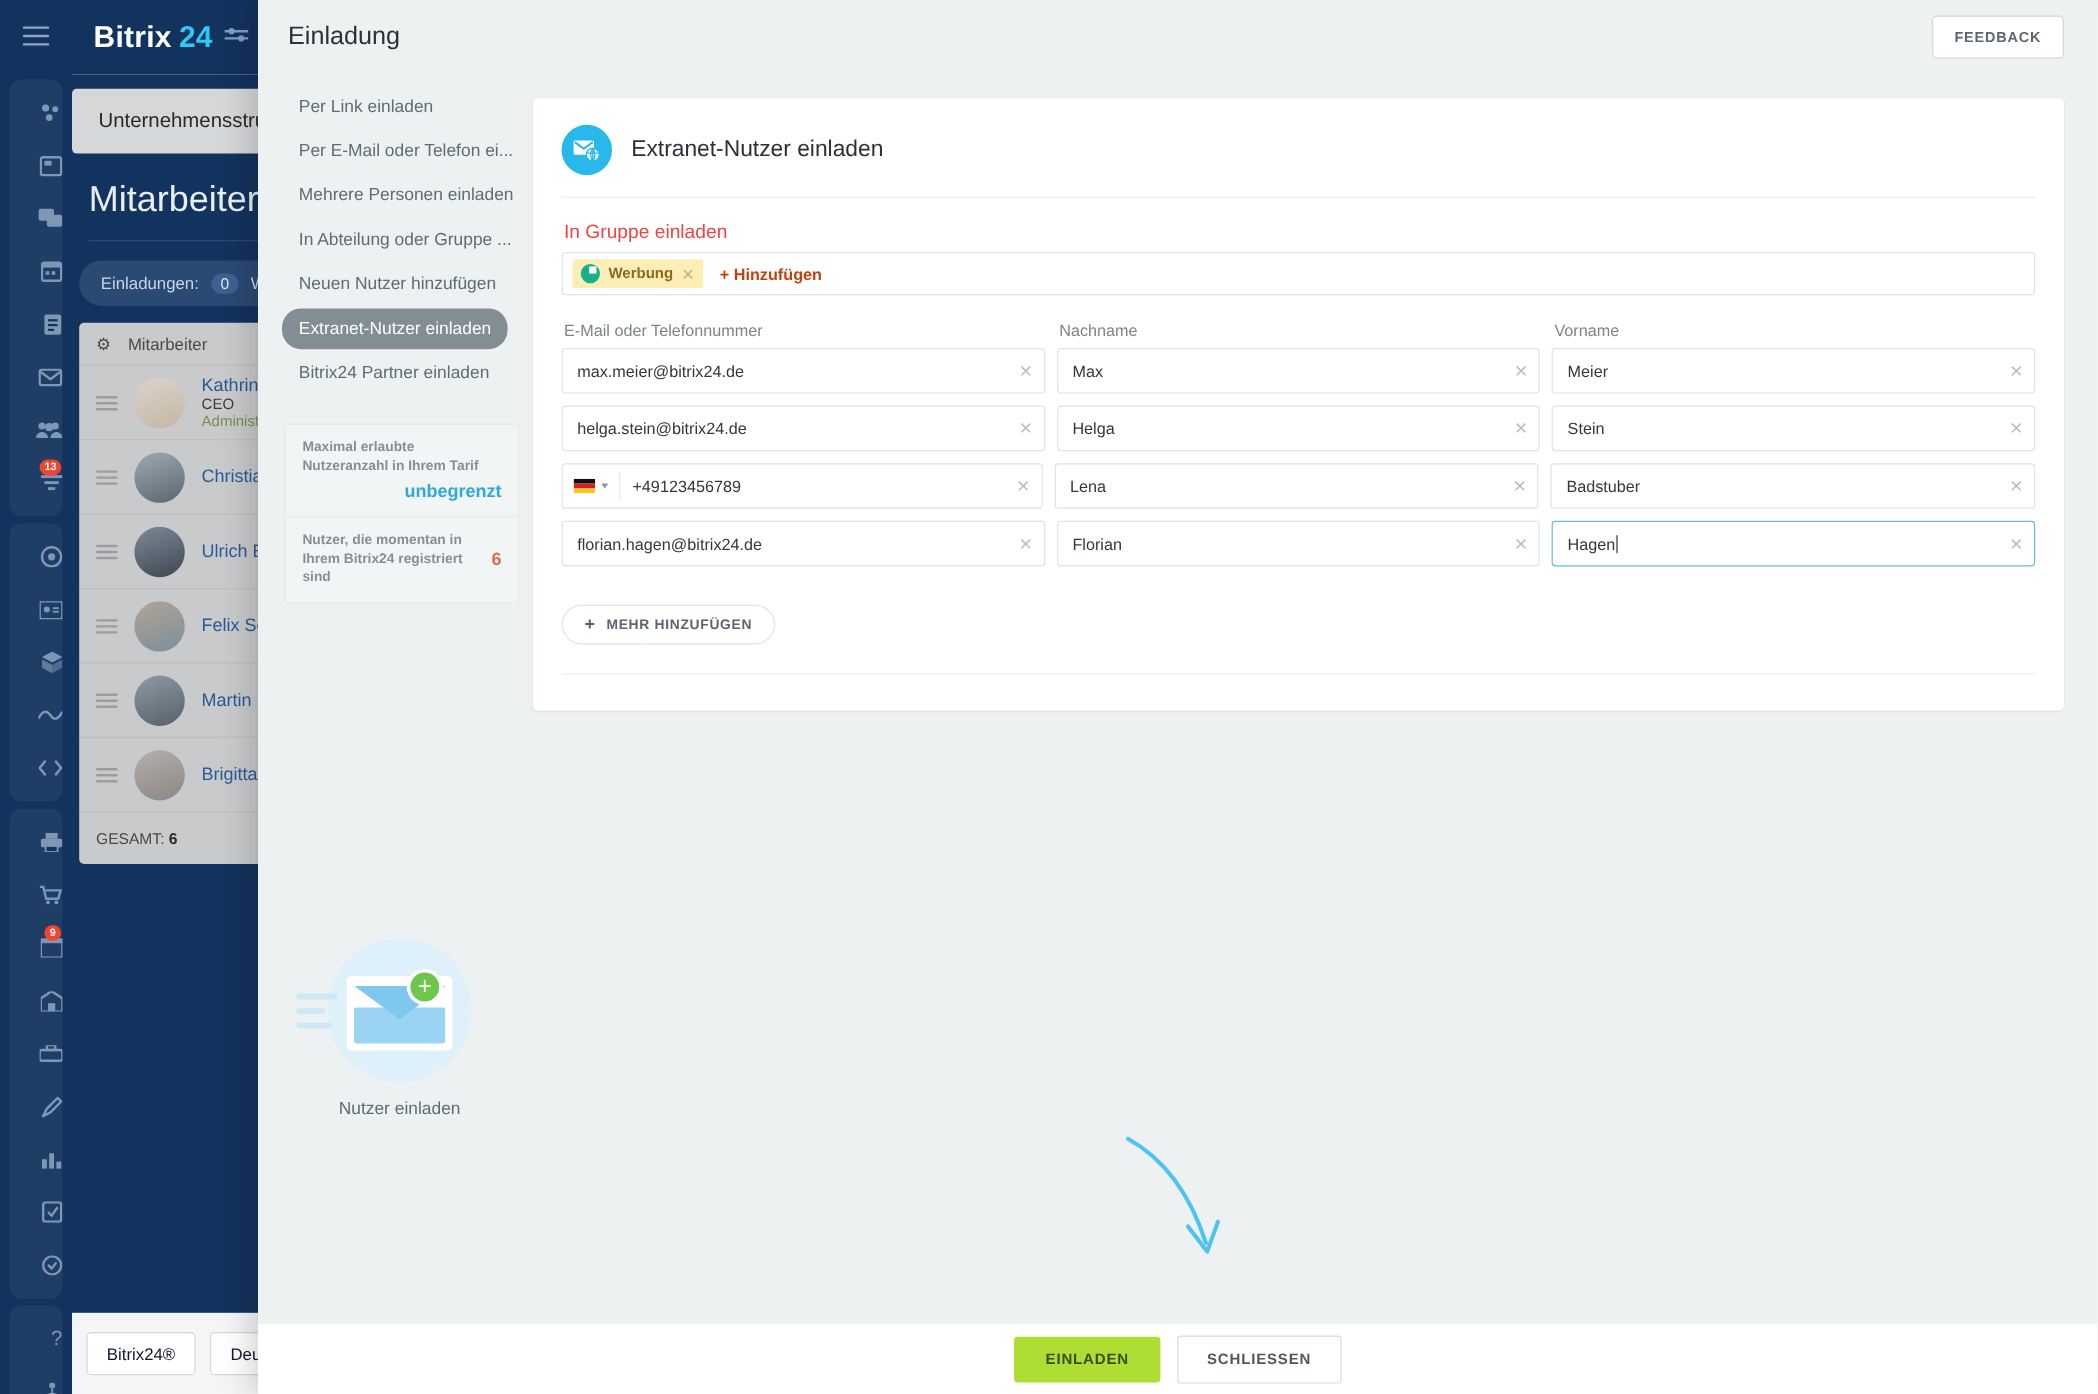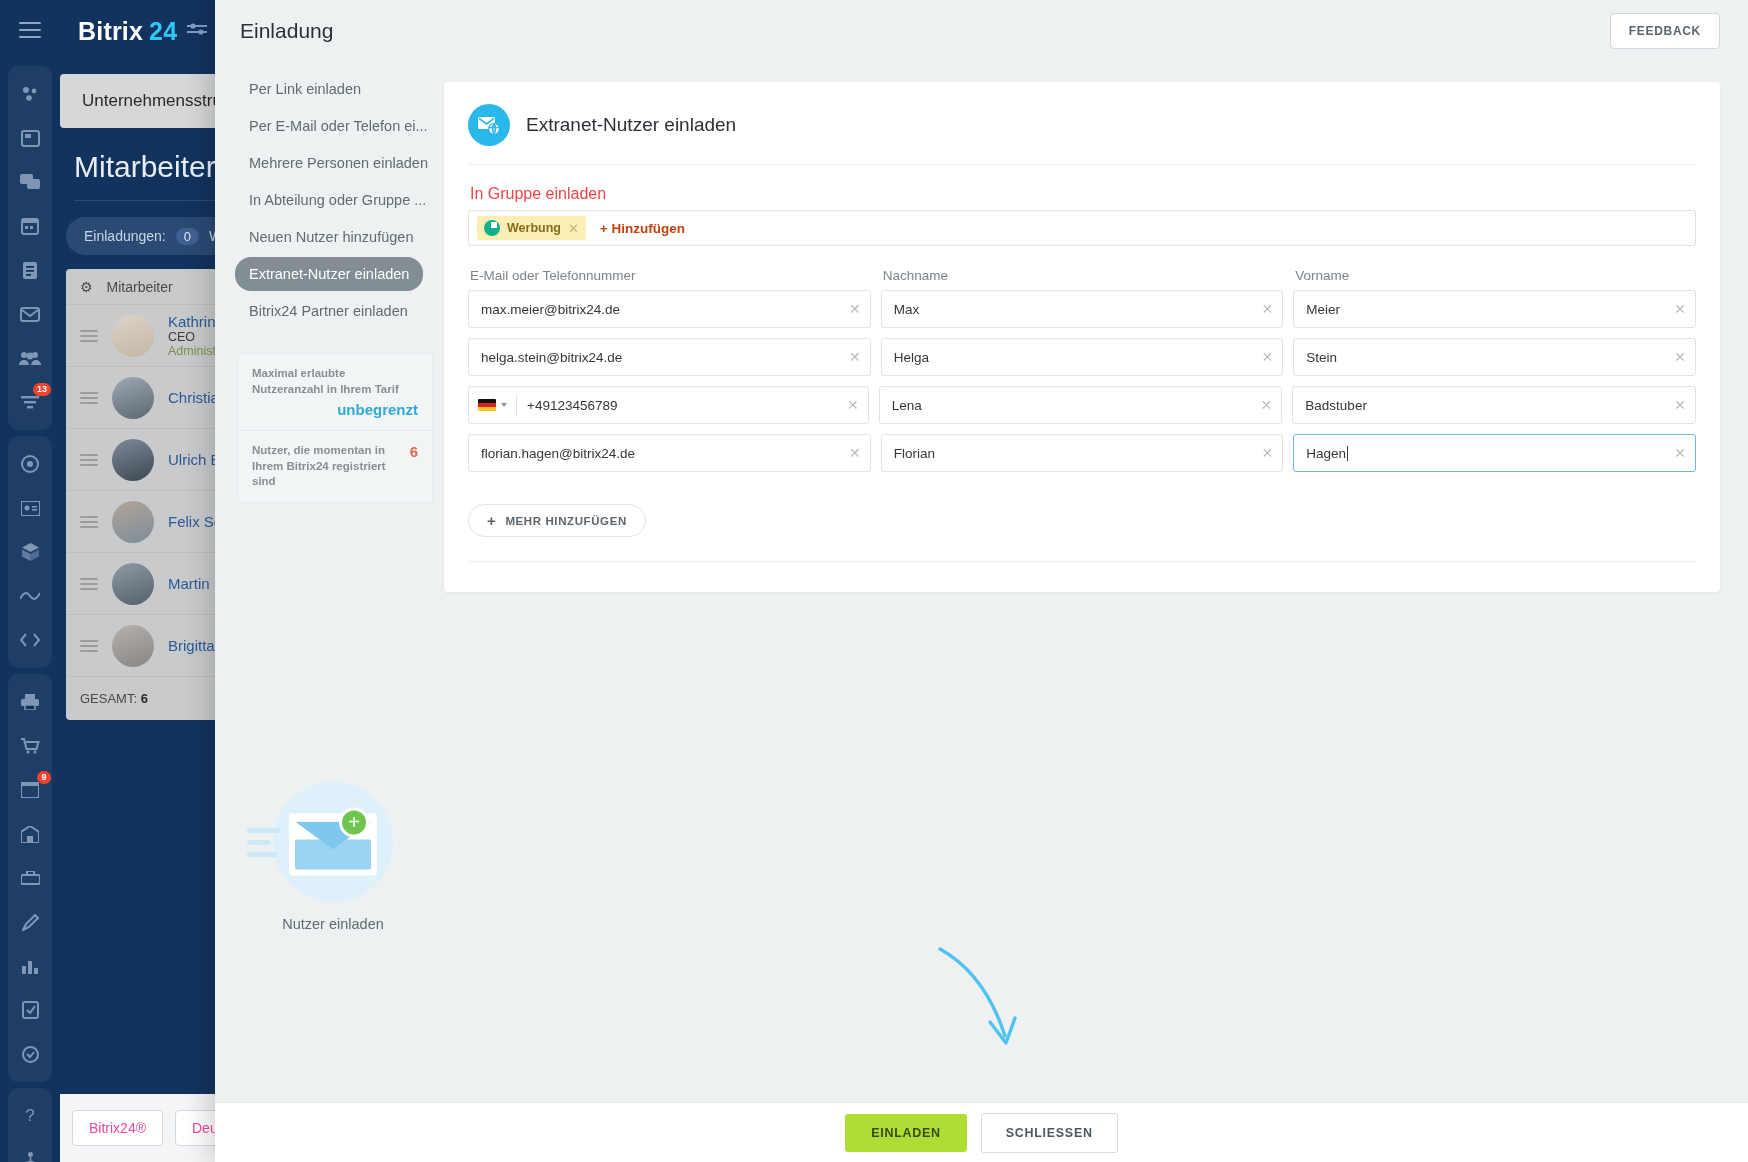--- a/index.html
+++ b/index.html
@@ -19,21 +19,21 @@
     background: #12335e;
   }
   .bx-left-rail .rail-top { height: 60px; display:flex; align-items:center; justify-content:center; }
   .burger { width: 22px; height: 16px; position: relative; }
   .burger i { position:absolute; left:0; width:22px; height:2px; background:#8fa6c4; border-radius:1px;}
   .burger i:nth-child(1){top:0}.burger i:nth-child(2){top:7px}.burger i:nth-child(3){top:14px}
 
   .rail-group { background: rgba(255,255,255,0.055); margin: 6px 8px; border-radius: 10px; padding: 6px 0; }
   .rail-ico {
     position: relative; width: 44px; height: 44px; margin: 0 auto;
-    display:flex; align-items:center; justify-content:center;
+    display:flex; align-items:center; justify-content:flex-end;
     color:#7f97b8; font-size: 17px;
   }
   .rail-ico svg { fill: #8096b5; }
   .rail-badge {
     position:absolute; top: 3px; right: 1px; background:#f1432e; color:#fff;
     font-size: 9px; font-weight:bold; border-radius: 8px; padding: 1px 4px; min-width: 14px; text-align:center;
     line-height: 11px;
   }
 
   .bx-header {
@@ -90,21 +90,21 @@
   .rname { color:#2b5a96; font-size:15px; }
   .rpos { color:#3c3c3c; font-size:12.5px; }
   .radm { color:#7a8f4e; font-size:12.5px; }
   .grid-total { padding: 14px; color:#4a4a4a; font-size: 13px; }
   .grid-total b { color:#2a2a2a; }
 
   .bx-footer {
     position:absolute; left: 60px; right: 60px; bottom: 0; height: 68px; background:#f4f5f7;
     display:flex; align-items:center; padding-left: 12px; gap: 12px;
   }
-  .bx-foot-btn { border:1px solid #d4d7dc; background:#fff; border-radius:4px; padding: 9px 16px; font-size:14px; color:#ec4899;}
+  .bx-foot-btn { border:1px solid #d4d7dc; background:#fff; border-radius:4px; padding: 9px 16px; font-size:14px; color:#0f172a;}
 
   .bx-right-rail {
     position:absolute; right:0; top:0; width: 60px; height: 1162px; background:#eef2f3;
     display:flex; flex-direction:column; align-items:center; padding-top: 8px;
   }
   .rr-item {
     position:relative; width: 36px; height: 36px; border-radius:50%; margin: 6px 0;
     display:flex; align-items:center; justify-content:center; font-size: 14px; color:#5c666e;
     background:#e1e6e8; overflow:hidden;
   }
@@ -156,21 +156,21 @@
   .nav-item {
     font-size: 14.5px; color:#5f6c73; padding: 9px 14px; border-radius: 16px; margin-bottom: 3px;
     white-space: nowrap; display:inline-block;
   }
   .nav-item.active { background:#828d94; color:#fff; }
 
   .limit-box {
     margin: 22px 0 0 2px; width: 196px; background:#f2f5f6; border:1px solid #e6eaec; border-radius:4px;font-weight:bold;
   }
   .limit-row { padding: 12px 14px; }
-  .limit-row.split { display:flex; justify-content:space-between; gap: 8px; border-top:1px solid #e6eaec;}
+  .limit-row.split { display:flex; align-items:center; justify-content:space-between; gap: 8px; border-top:1px solid #e6eaec;}
   .limit-label { font-size: 11.5px; color:#868f95; line-height:1.35; }
   .limit-value-link { color:#2fa9d8; font-size: 15px; text-align:right; display:block; margin-top: 4px; }
   .limit-value { color:#e26a4d; font-size: 15px; }
 
   .invite-illu {
     position:absolute; left: 18px; bottom: 170px; width: 200px; text-align:center;
   }
   .illu-circle {
     width: 120px; height:120px; border-radius:50%; background:#def0fa; margin: 0 auto;
     position:relative;

